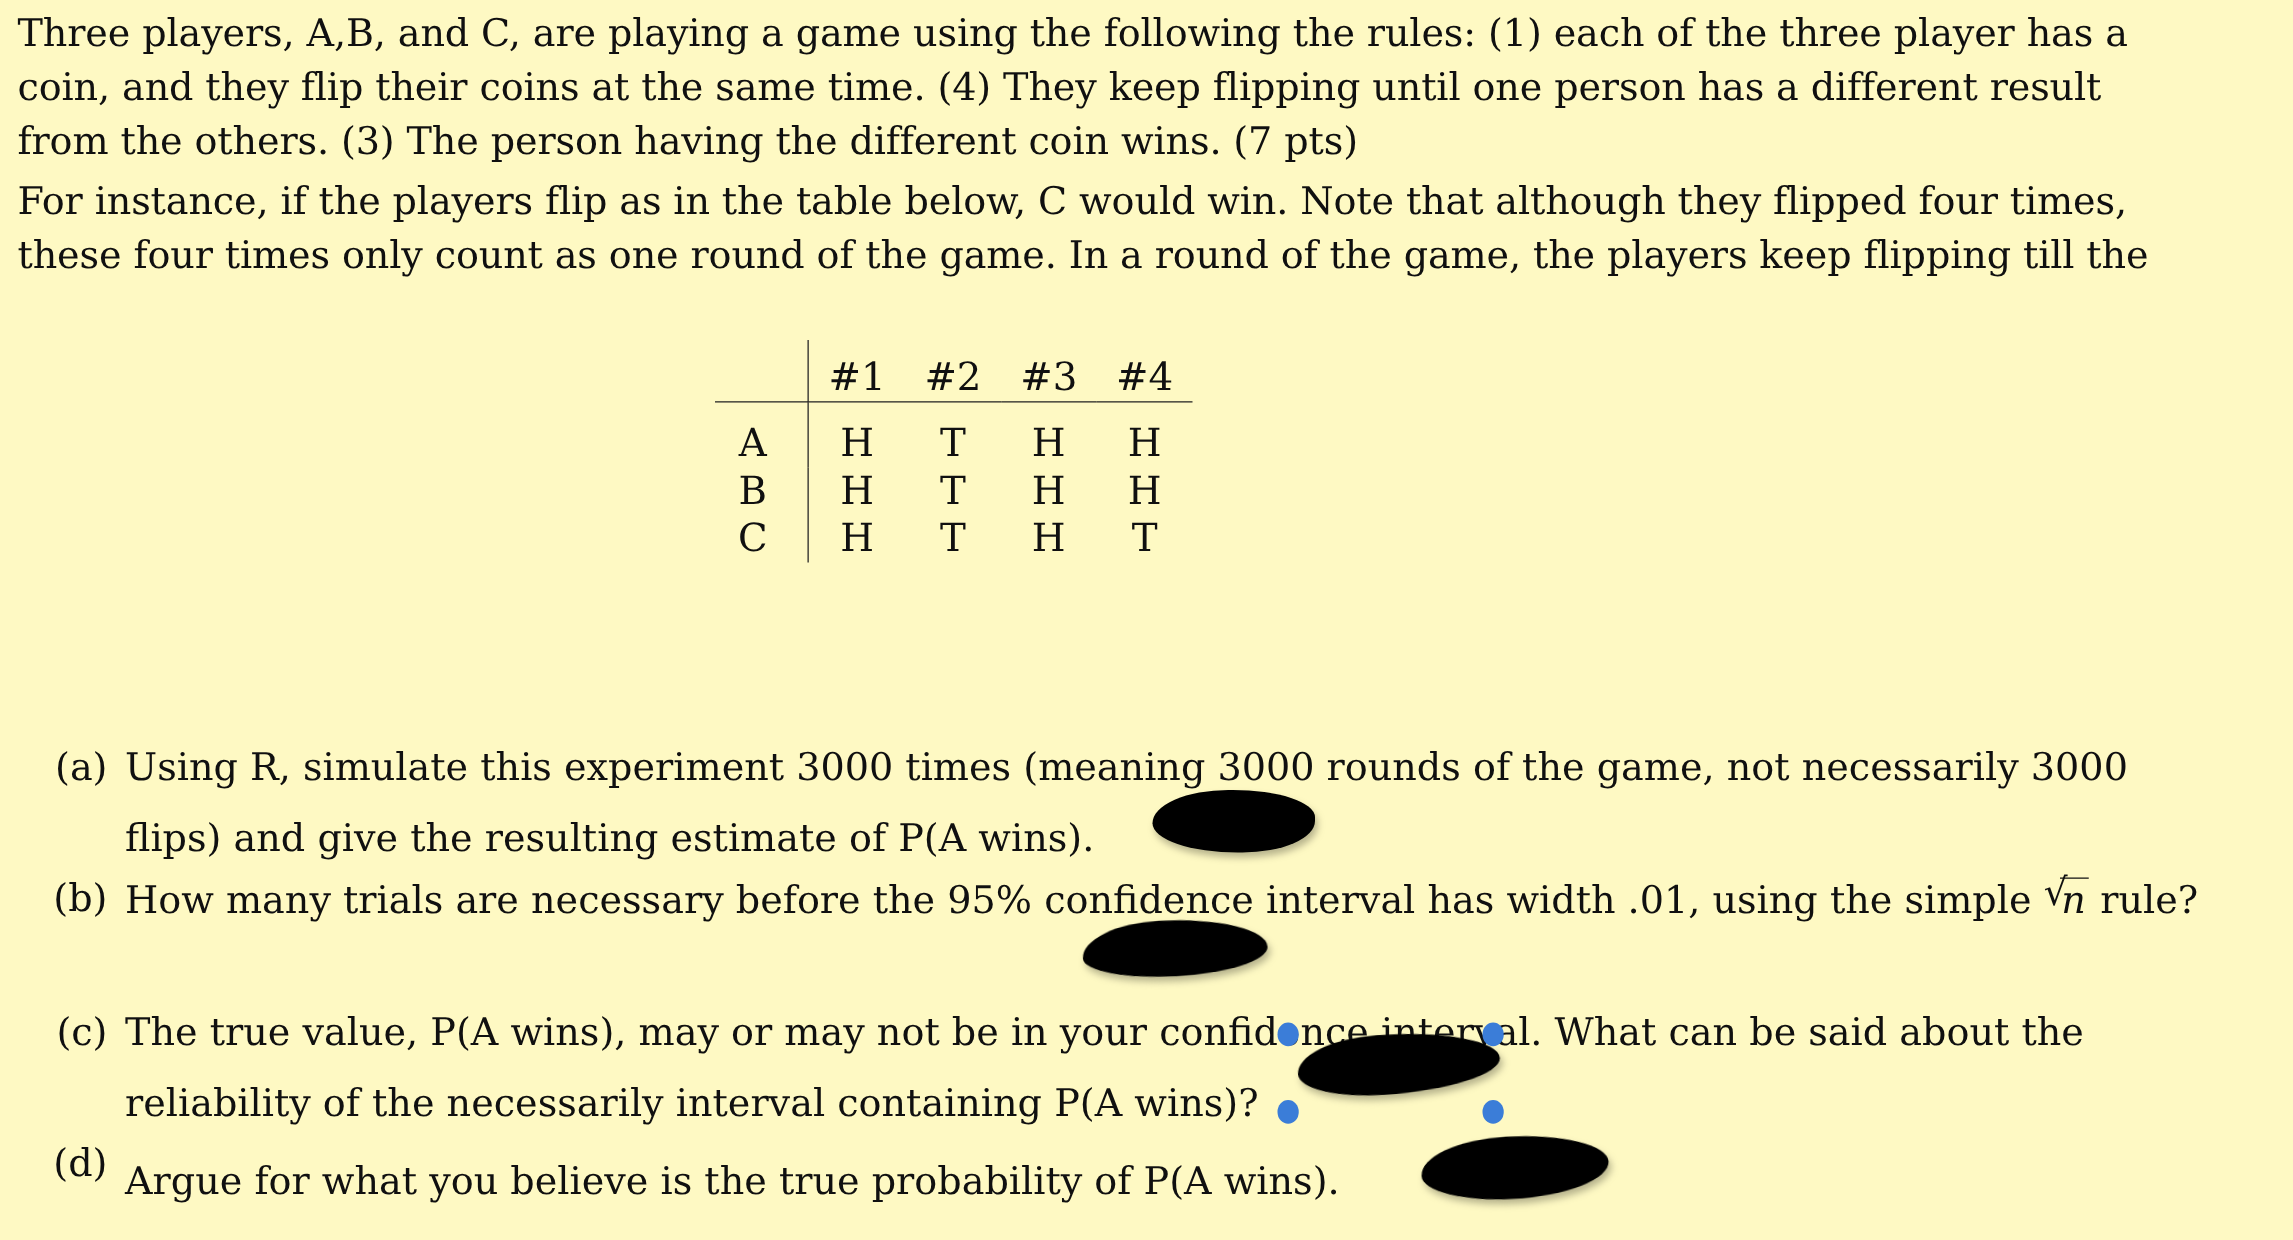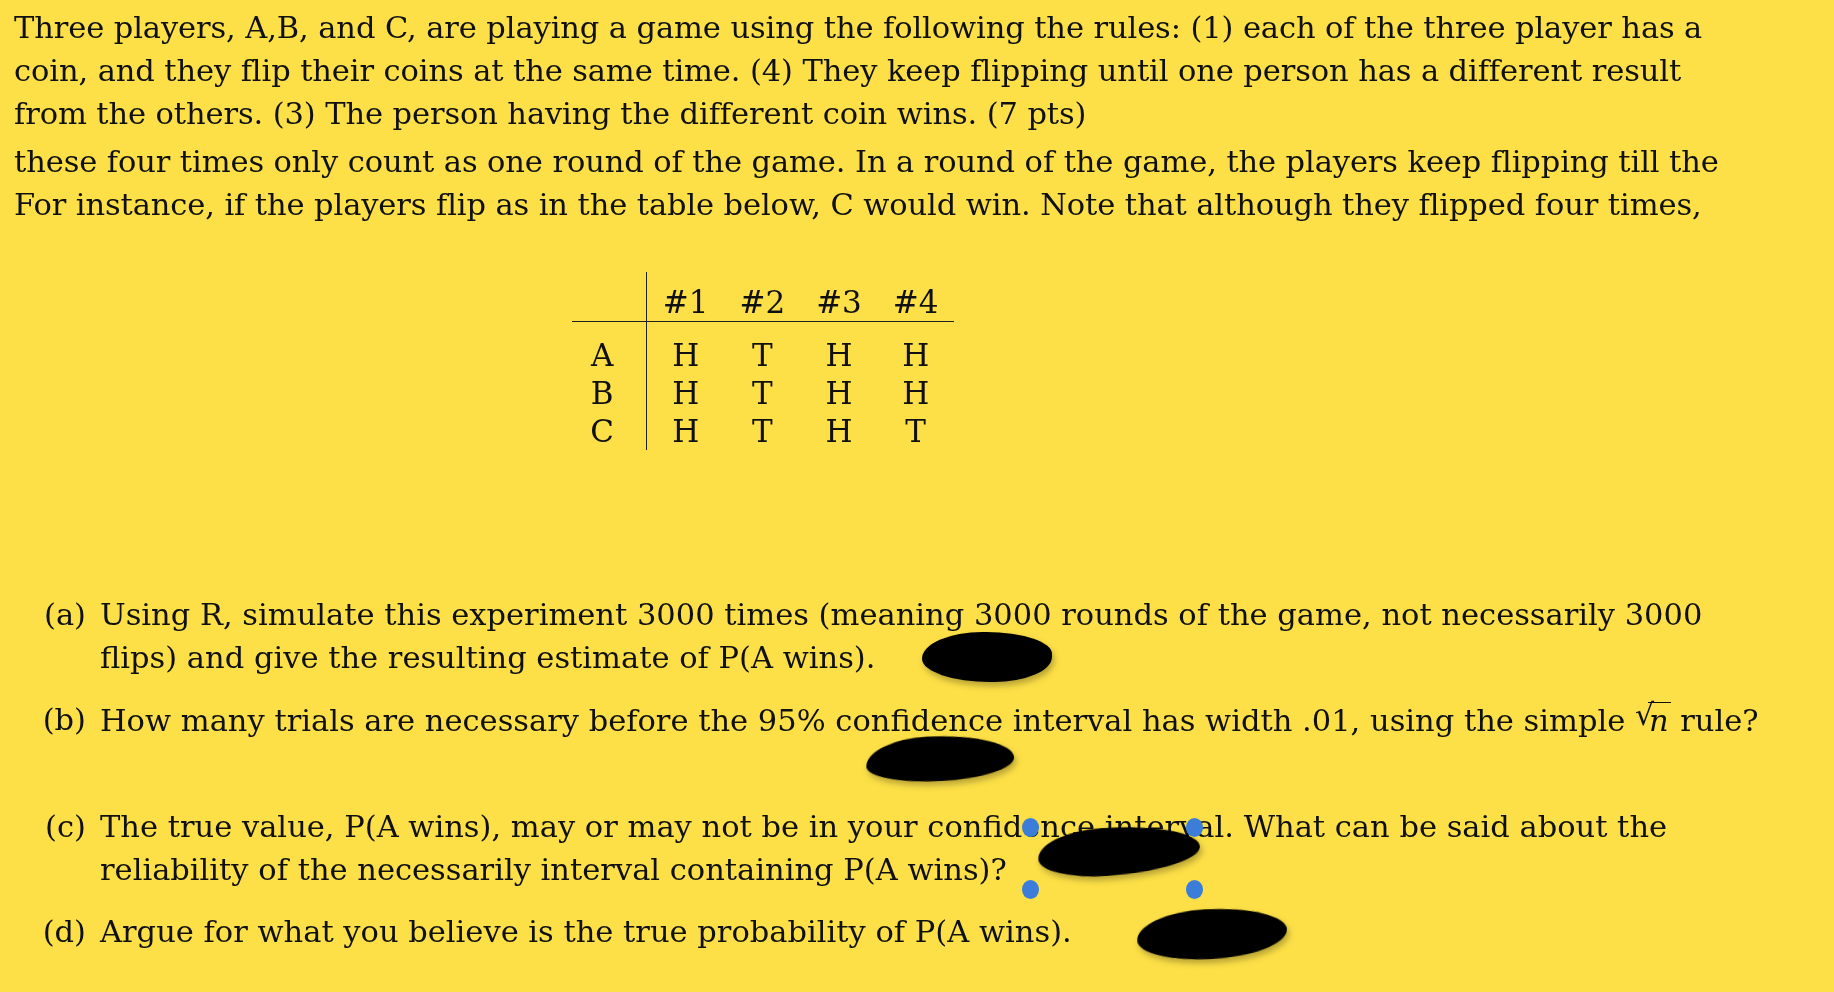--- a/index.html
+++ b/index.html
@@ -12,21 +12,21 @@
     height: 992px;
     position: relative;
     overflow: hidden;
     font-family: "DejaVu Serif", "Liberation Serif", serif;
     color: #000000;
   }
 
   #page {
     position: absolute;
     inset: 0;
-    background: #fde047;
+    background: #fef9c3;
     text-decoration: underline;
   }
 
   
   .para {
     position: absolute;
     font-size: 30.5px;
     line-height: 43px;
     text-align: justify;
     text-justify: inter-word;
@@ -120,20 +120,21 @@
     margin-left: 86px;
     width: 1706px;
     text-align: justify;
   }
   .item .body .ln {
     display: block;
     white-space: pre;
   }
   .item .body .ln.last {
     text-align: left;
+    margin-top: 14px;
   }
 
   #item-a { left: 14px; top: 593px; width: 1806px; }
   #item-b { left: 14px; top: 698px; width: 1806px; }
   #item-c { left: 14px; top: 805px; width: 1806px; }
   #item-d { left: 14px; top: 910px; width: 1806px; }
 
   .mathit { font-style: italic; font-family: "DejaVu Serif", "Liberation Serif", serif; }
 
   .sqrt {
@@ -212,22 +213,22 @@
 
 <div id="page">
 
   <div class="para" id="para-rules">
     <span class="ln">Three players, A,B, and C, are playing a game using the following the rules: (1) each of the three player has a</span>
     <span class="ln">coin, and they flip their coins at the same time. (4) They keep flipping until one person has a different result</span>
     <span class="ln">from the others. (3) The person having the different coin wins. (7 pts)</span>
   </div>
 
   <div class="para" id="para-example">
+    <span class="ln">For instance, if the players flip as in the table below, C would win. Note that although they flipped four times,</span>
     <span class="ln">these four times only count as one round of the game. In a round of the game, the players keep flipping till the</span>
-    <span class="ln">For instance, if the players flip as in the table below, C would win. Note that although they flipped four times,</span>
   </div>
 
   <div id="flip-table-wrap">
     <table class="flip-table">
       <thead>
         <tr>
           <th class="rowlabel"></th>
           <th class="colcell">#1</th>
           <th class="colcell">#2</th>
           <th class="colcell">#3</th>

